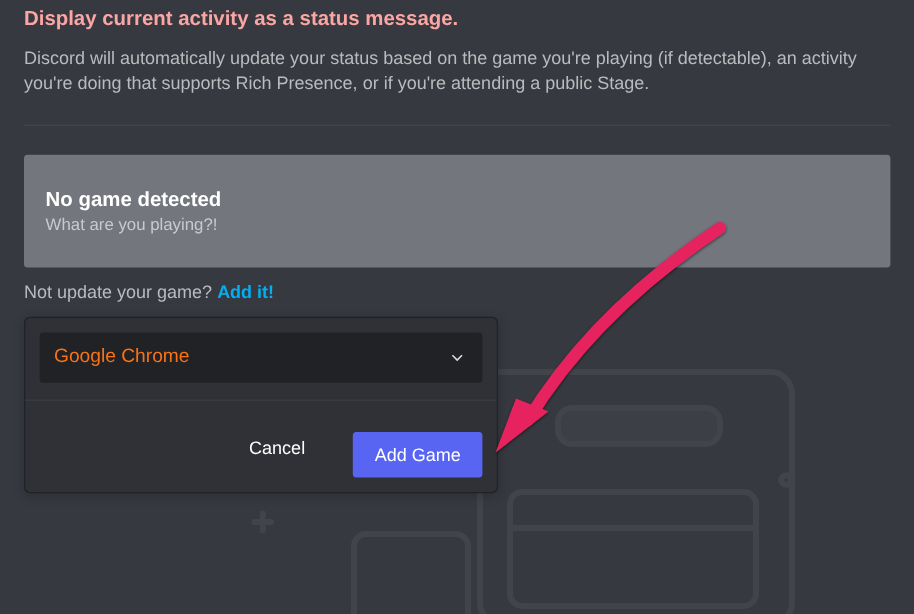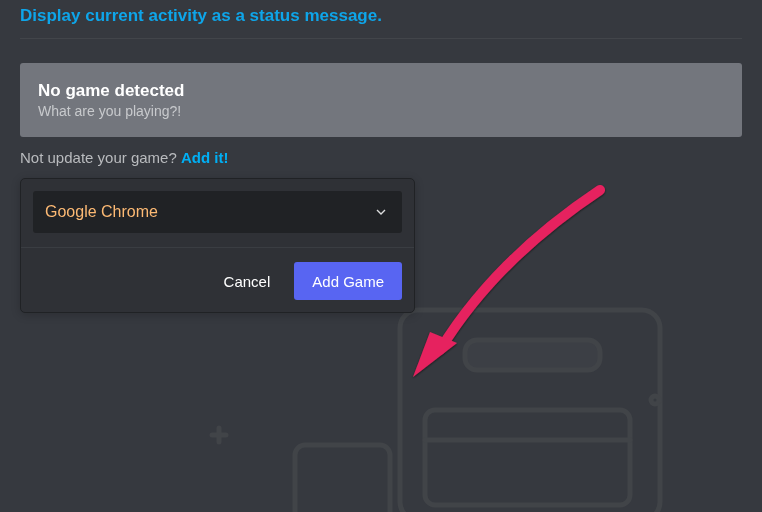--- a/index.html
+++ b/index.html
@@ -5,40 +5,40 @@
   * { box-sizing: border-box; margin: 0; padding: 0; }
   html, body { width: 762px; height: 512px; overflow: hidden; }
   body {
     background: #36393f;
     font-family: "Helvetica Neue", Helvetica, Arial, sans-serif;
     color: #dcddde;
     position: relative;
   }
   .content { padding: 6px 20px 0 20px; }
   .heading {
-    color: #0ea5e9;
+    color: #fca5a5;
     font-size: 17px;
     font-weight: 600;
     margin-bottom: 12px;
   }
   .description {
     color: #b9bbbe;
     font-size: 15px;
     line-height: 1.4;
     margin-bottom: 24px;
   }
   .divider {
     border: none;
     border-top: 1px solid #42454a;
     margin: 0 0 24px 0;
   }
   .status-card {
     background: #73767d;
     border-radius: 3px;
-    padding: 18px 18px;
+    padding: 28px 18px;
     margin-bottom: 12px;
   }
   .status-title {
     color: #ffffff;
     font-weight: 700;
     font-size: 17px;
   }
   .status-sub {
     color: #c8cacd;
     font-size: 14px;
@@ -67,56 +67,57 @@
     height: 42px;
     border-radius: 3px;
     display: flex;
     align-items: center;
     justify-content: space-between;
     padding: 0 12px;
     cursor: pointer;
     margin-bottom: 14px;
   }
   .select-value {
-    color: #fdba74;
+    color: #f97316;
     font-size: 16px;
   }
   .chevron {
     width: 18px; height: 18px;
     display:flex; align-items:center; justify-content:center;
   }
   .chevron svg { width: 16px; height: 16px; fill:none; stroke:#dcddde; stroke-width:2; }
   .popout-divider {
     border: none;
     border-top: 1px solid #3a3d42;
     margin: 0 -12px 14px -12px;
   }
   .btn-row {
     display: flex;
     justify-content: flex-end;
-    gap: 6px;
+    gap: 22px;
     align-items:center;
   }
   .btn {
     height: 38px;
     padding: 0 18px;
     border: none;
     border-radius: 3px;
     font-size: 15px;
     font-weight: 500;
     cursor: pointer;
     display:flex; align-items:center;
   }
   .btn-cancel {
     background: transparent;
     color: #ffffff;
   }
   .btn-primary {
     background: #5865f2;
     color: #ffffff;
+    margin-top: 12px;
   }
   .bg-art {
     position: absolute;
     left: 200px; top: 270px;
     width: 600px; height: 300px;
     pointer-events: none;
     z-index: -1;
   }
   .bg-art svg { width:100%; height:100%; }
   .bg-stroke { stroke:#414448; stroke-width:5; fill:none; stroke-linejoin:round; stroke-linecap:round;}
@@ -140,20 +141,21 @@
     <rect class="bg-stroke" x="225" y="140" width="205" height="95" rx="10"></rect>
     <line class="bg-stroke" x1="225" y1="170" x2="430" y2="170"></line>
     <rect class="bg-stroke" x="95" y="175" width="95" height="85" rx="10"></rect>
     <circle class="bg-stroke" cx="455" cy="130" r="4"></circle>
     <path class="bg-stroke" d="M12 165 l14 0 M19 158 l0 14"></path>
   </svg>
 </div>
 
 <div class="content">
   <div class="heading">Display current activity as a status message.</div>
+  <div class="description">Discord will automatically update your status based on the game you're playing (if detectable), an activity you're doing that supports Rich Presence, or if you're attending a public Stage.</div>
   <hr class="divider">
 
   <div class="status-card">
     <div class="status-title">No game detected</div>
     <div class="status-sub">What are you playing?!</div>
   </div>
 
   <div class="not-seeing">
     <span>Not update your game? </span><span class="add-link">Add it!</span>
   </div>

